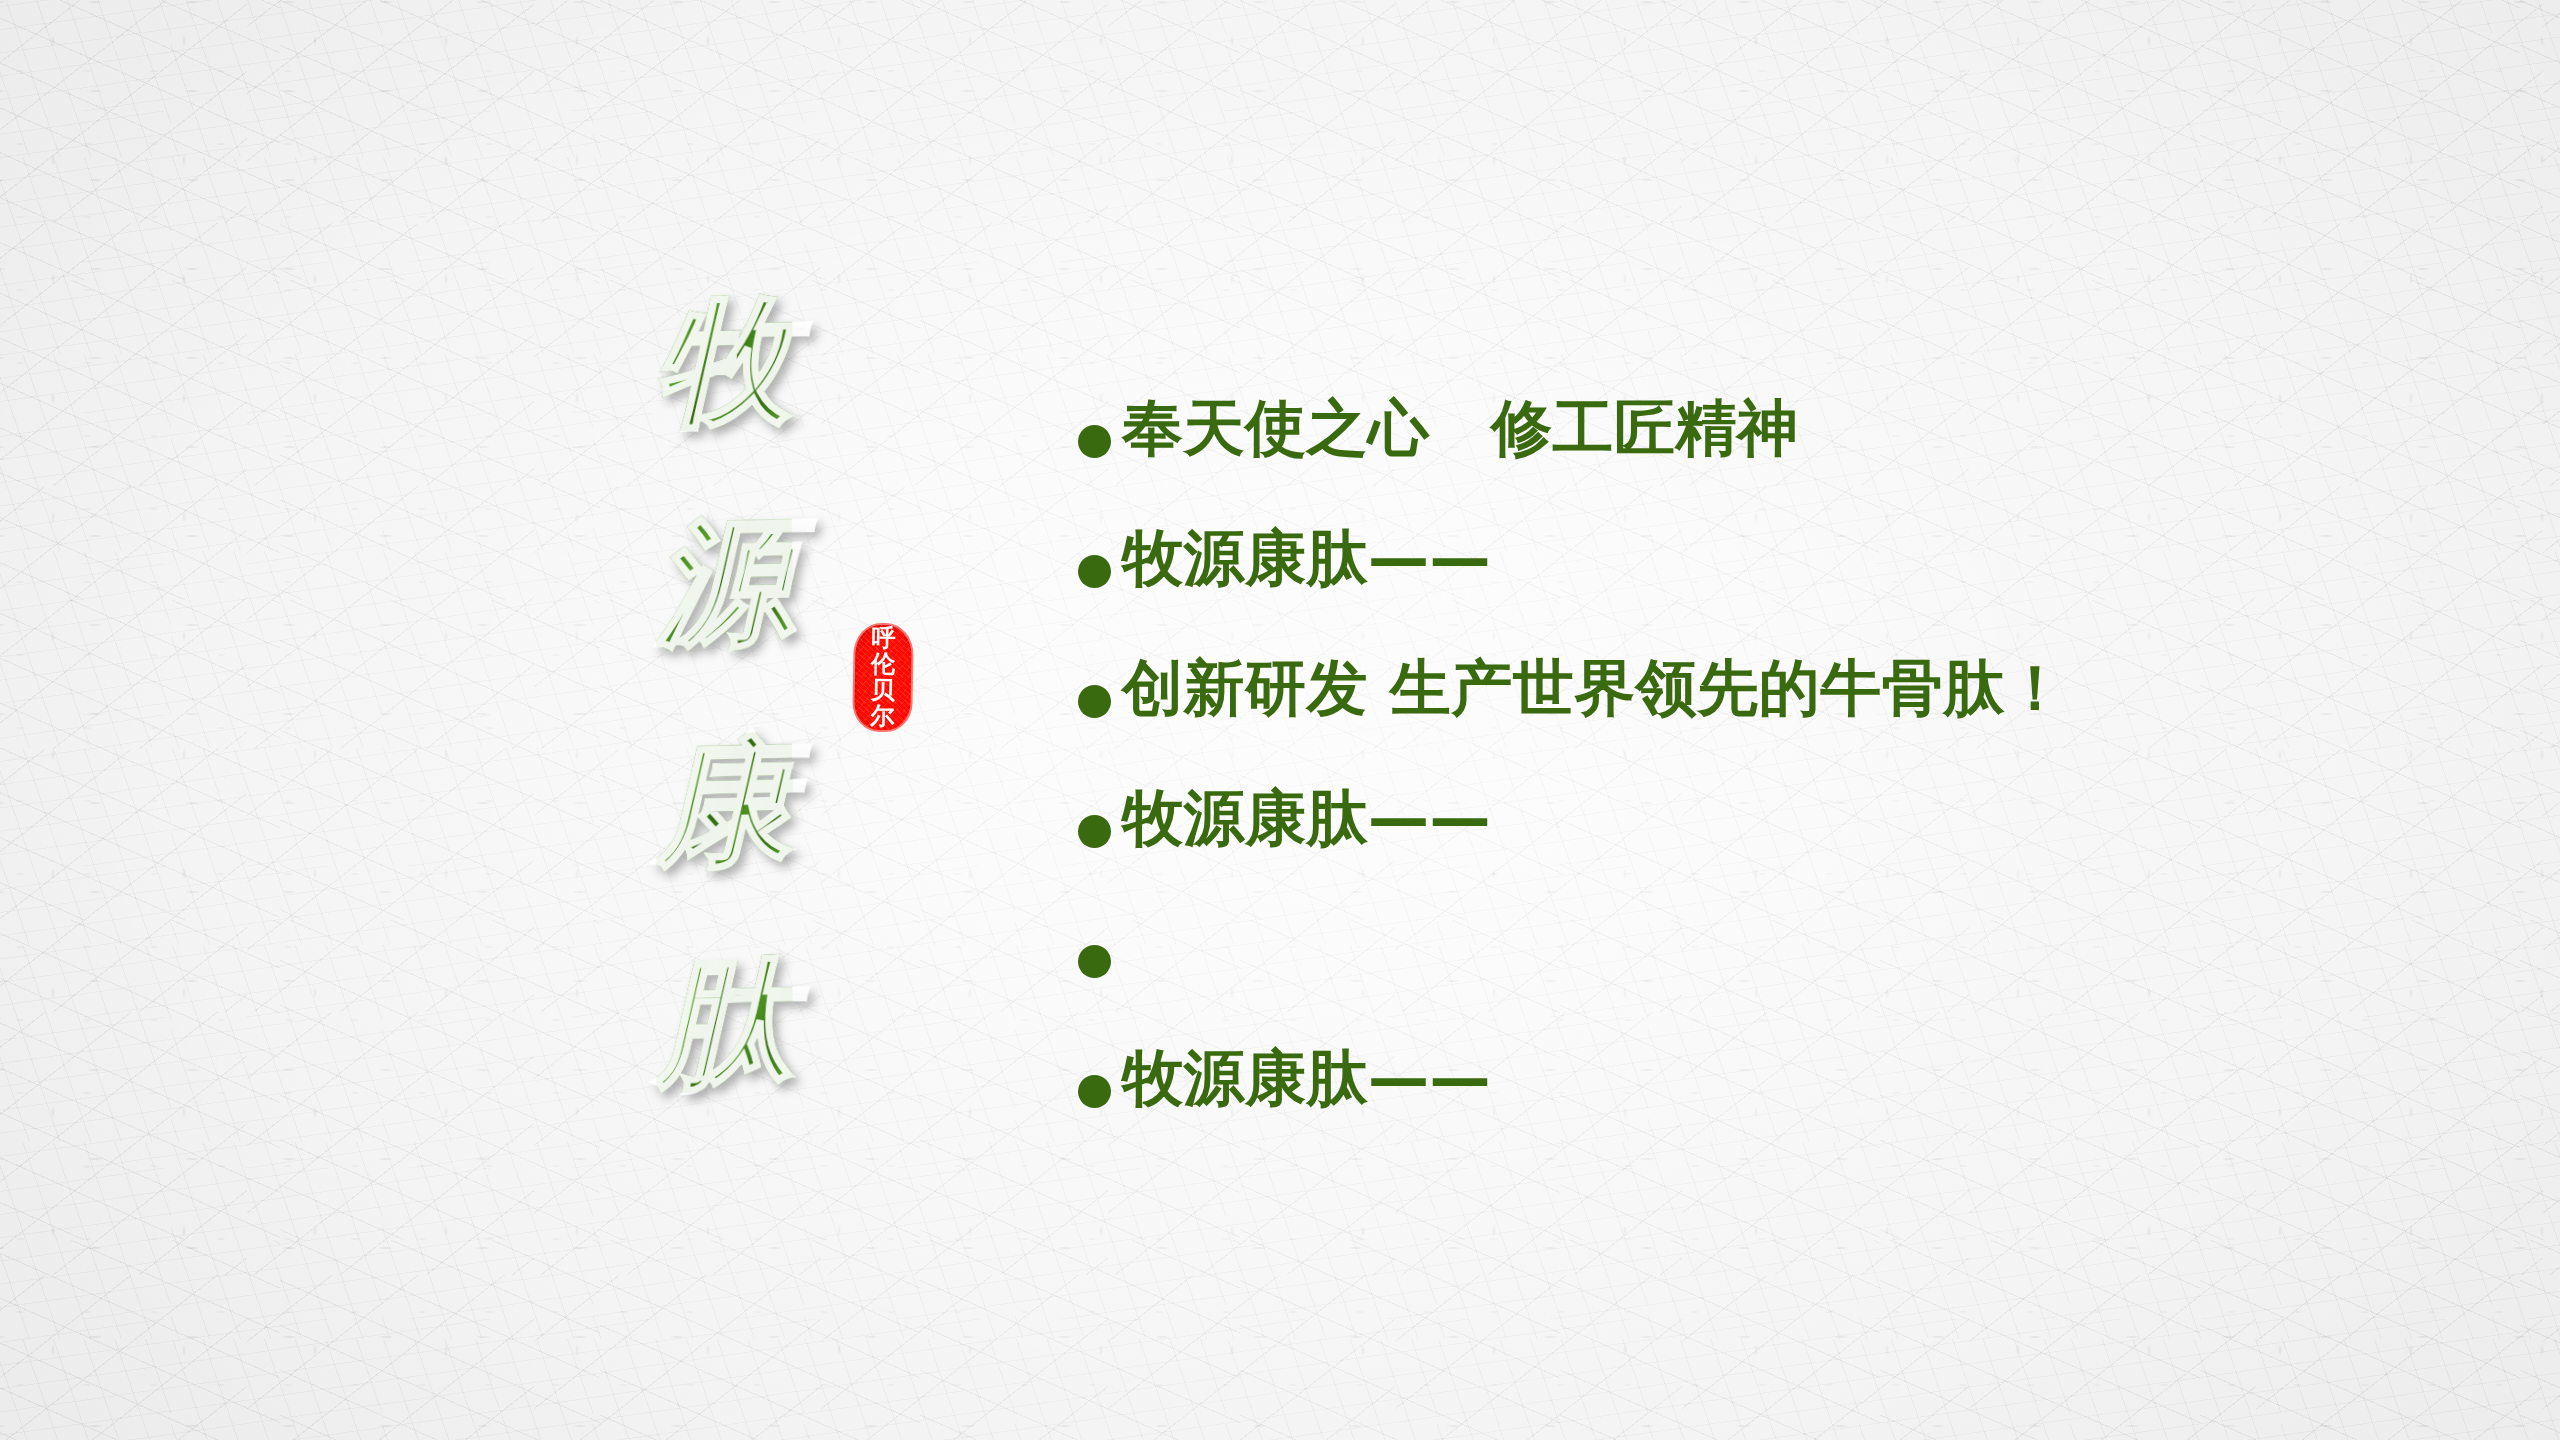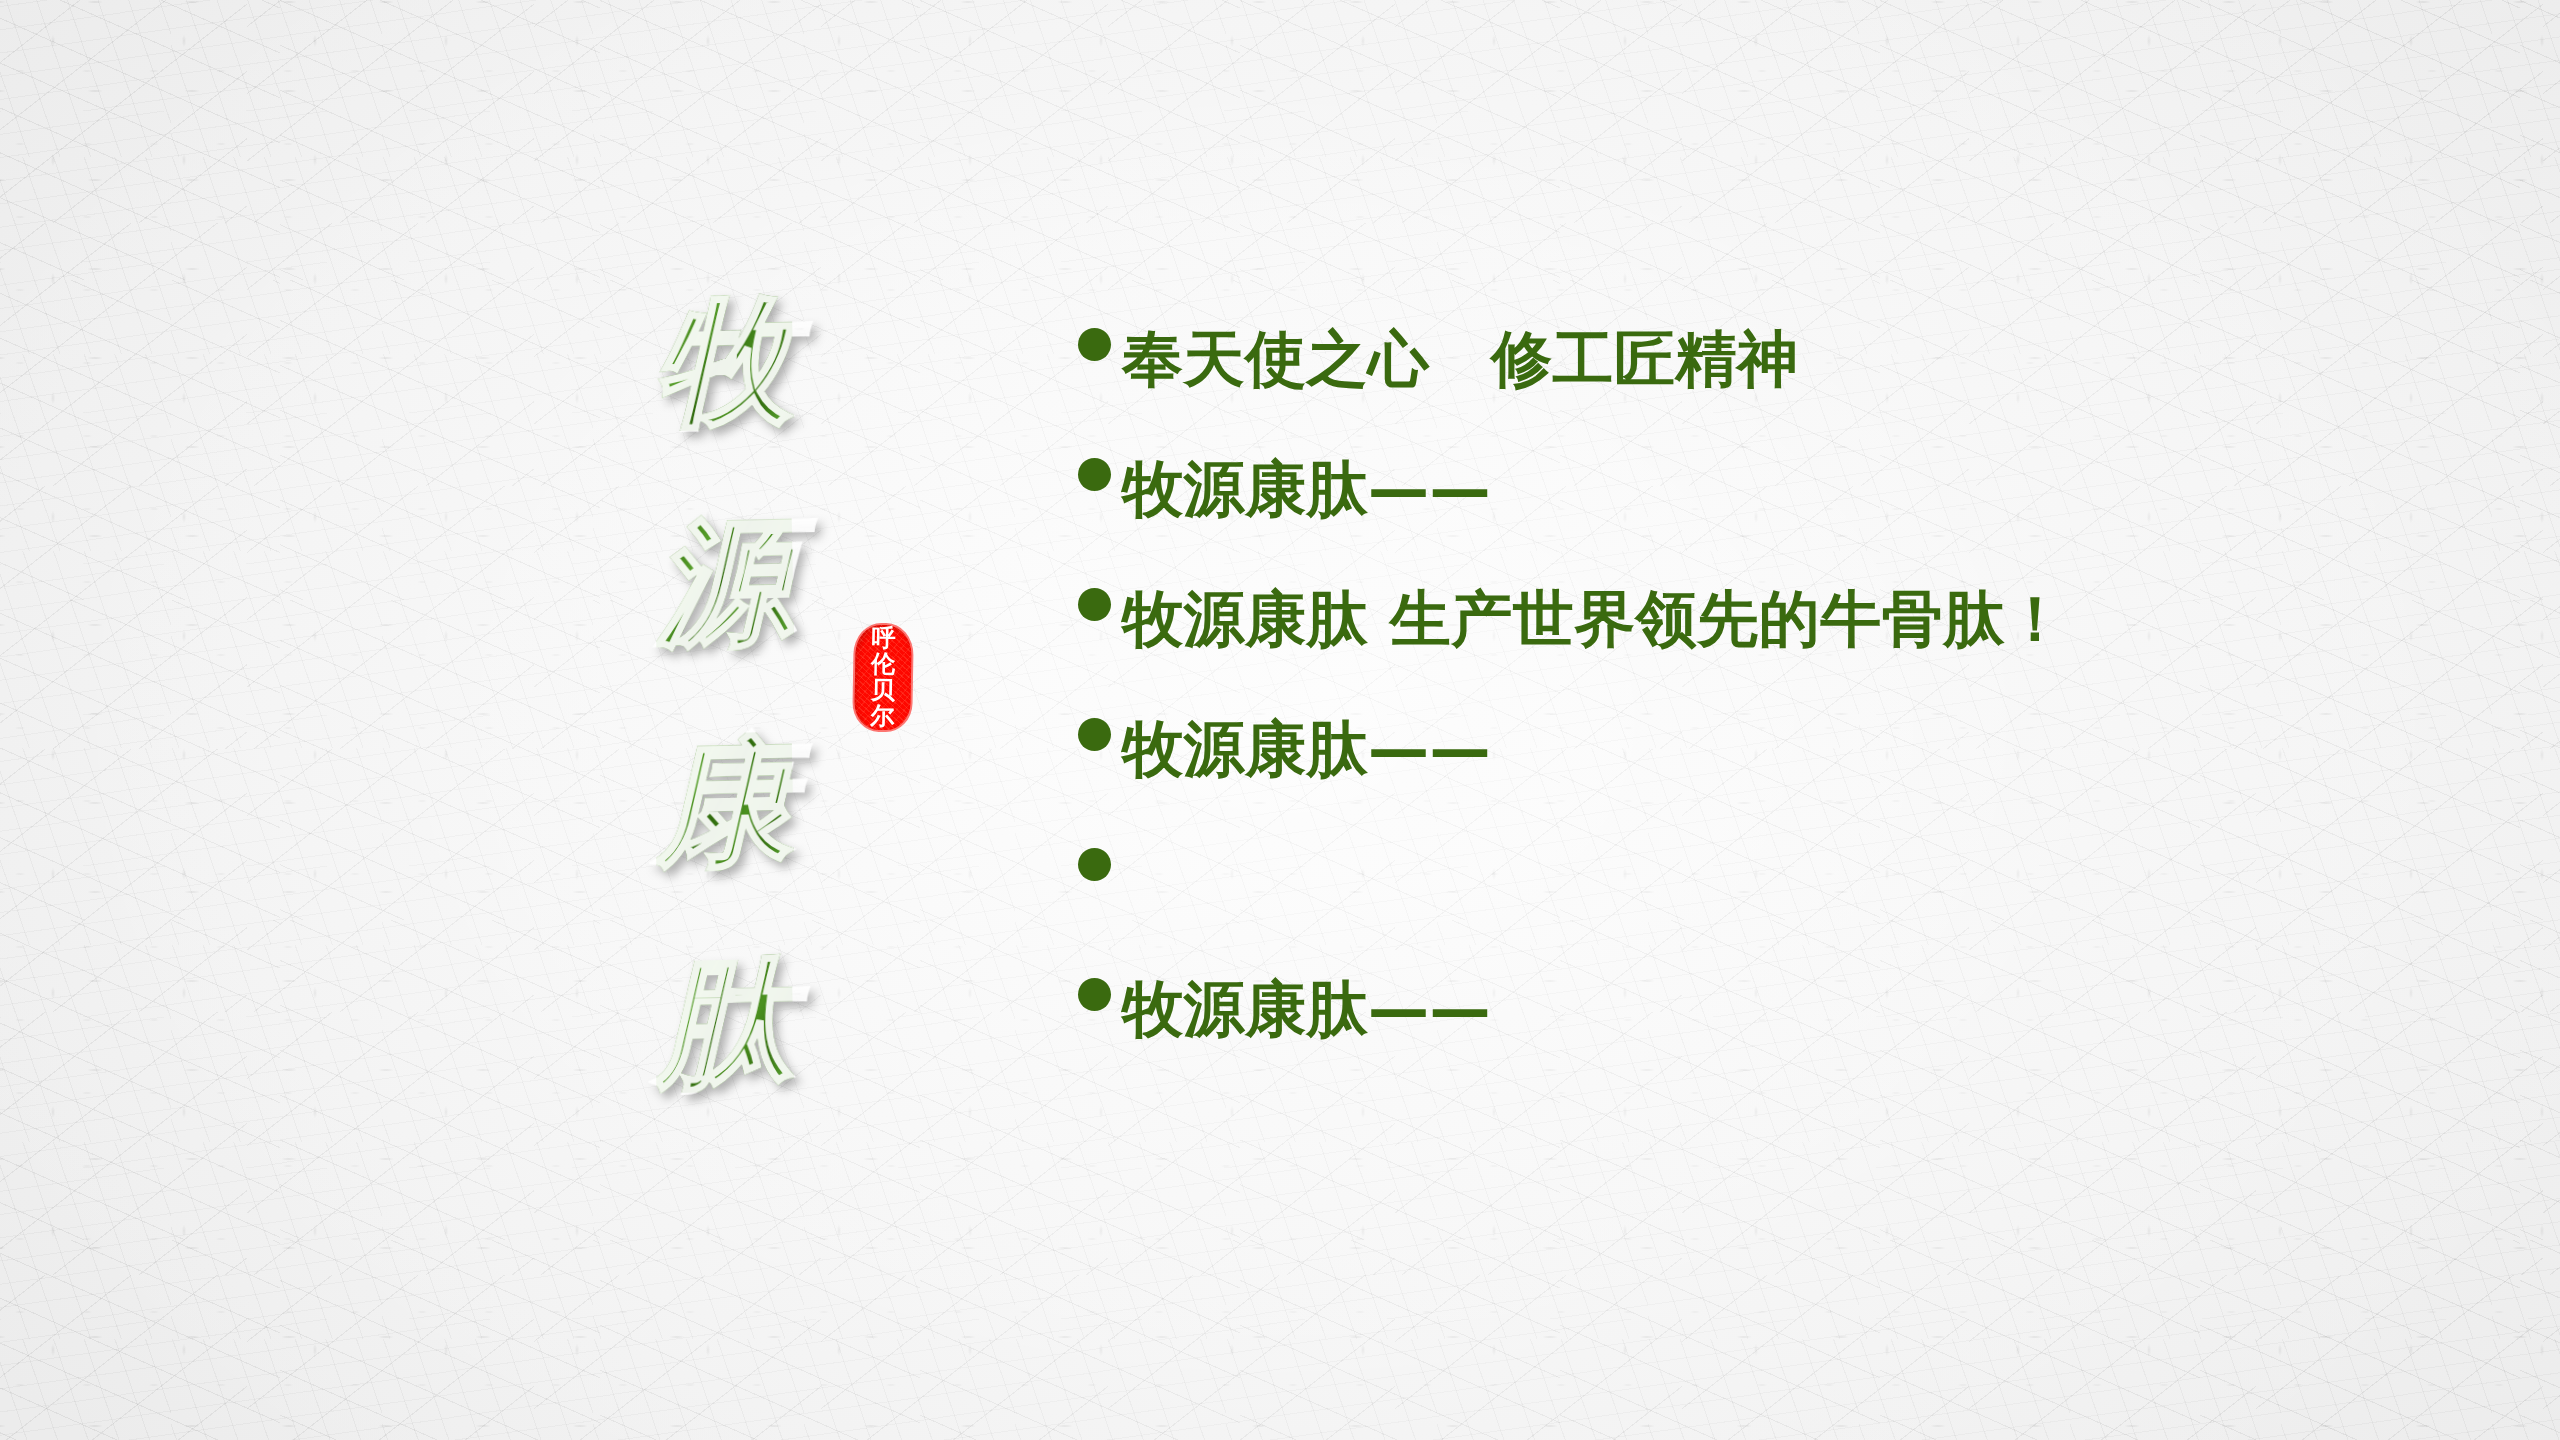--- a/index.html
+++ b/index.html
@@ -197,21 +197,21 @@
 
   
   .bullets {
     position: absolute;
     left: 1078px;
     top: 328px;
     width: 1400px;
   }
   .bullet-row {
     display: flex;
-    align-items: flex-start;
+    align-items: flex-end;
     height: 130px;
     white-space: nowrap;
   }
   .bullet-dot {
     flex: 0 0 auto;
     width: 33px;
     height: 33px;
     border-radius: 50%;
     background: #3a6a0f;
     margin-right: 11px;
@@ -256,21 +256,21 @@
       <span class="bullet-text">奉天使之心　修工匠精神</span>
     </div>
 
     <div class="bullet-row">
       <span class="bullet-dot"></span>
       <span class="bullet-text">牧源康肽——</span>
     </div>
 
     <div class="bullet-row">
       <span class="bullet-dot"></span>
-      <span class="bullet-text">牧源康肽 生产世界领先的牛骨肽！</span>
+      <span class="bullet-text">创新研发 生产世界领先的牛骨肽！</span>
     </div>
 
     <div class="bullet-row">
       <span class="bullet-dot"></span>
       <span class="bullet-text">牧源康肽——</span>
     </div>
 
     <div class="bullet-row">
       <span class="bullet-dot"></span>
     </div>

